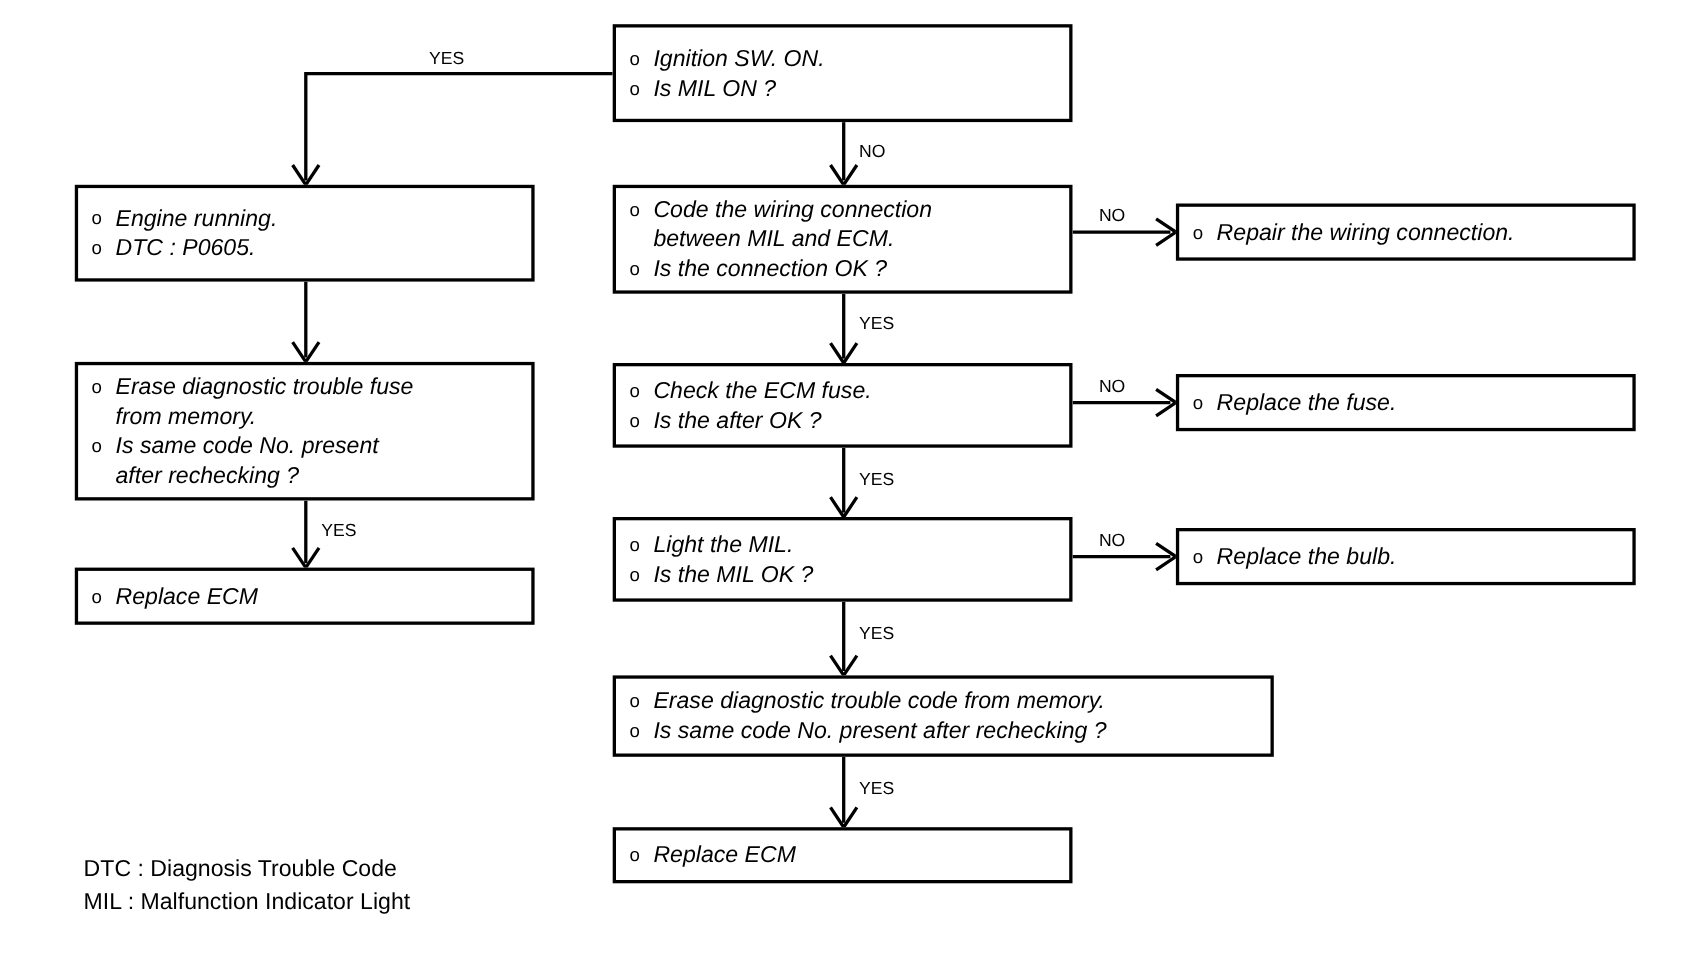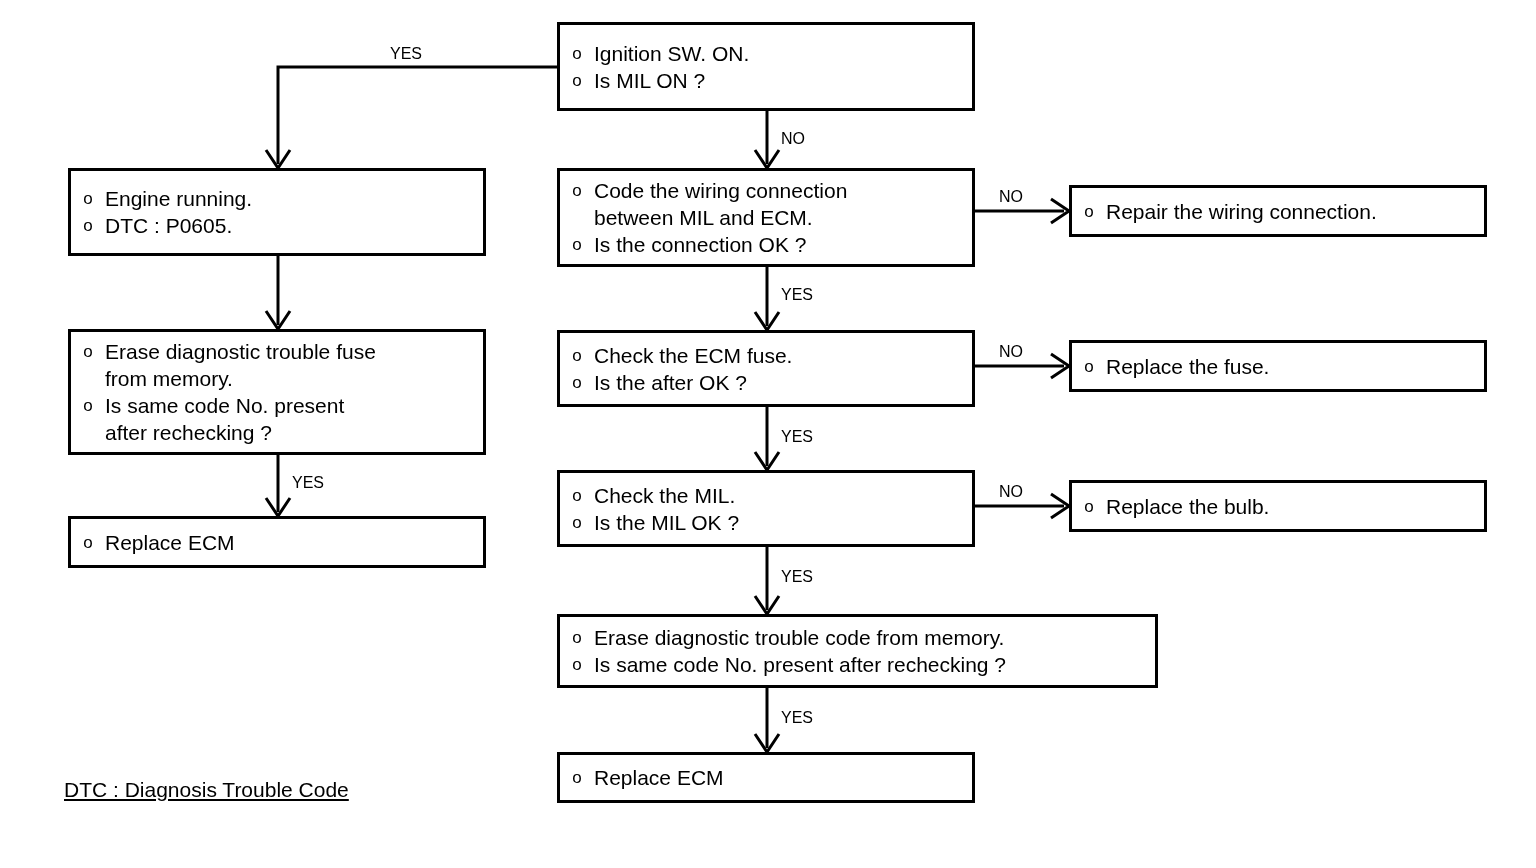--- a/index.html
+++ b/index.html
@@ -36,20 +36,21 @@
   .bullet {
     width: 34px;
     flex: 0 0 34px;
     text-align: center;
     font-size: 17px;
     line-height: 27px;
   }
   .ltext {
     flex: 1 1 auto;
     padding-right: 8px;
+    font-style: italic;
   }
   .edge-label {
     position: absolute;
     font-size: 16px;
     line-height: 21px;
     white-space: nowrap;
   }
   .legend {
     position: absolute;
     font-size: 21px;
@@ -172,21 +173,21 @@
     </div>
     <div class="line">
       <span class="bullet">o</span>
       <span class="ltext">Is the after OK ?</span>
     </div>
   </div>
 
   <div class="node" style="left:557px; top:470px; width:418px; height:77px;">
     <div class="line">
       <span class="bullet">o</span>
-      <span class="ltext">Check the MIL.</span>
+      <span class="ltext">Light the MIL.</span>
     </div>
     <div class="line">
       <span class="bullet">o</span>
       <span class="ltext">Is the MIL OK ?</span>
     </div>
   </div>
 
   <div class="node" style="left:557px; top:614px; width:601px; height:74px;">
     <div class="line">
       <span class="bullet">o</span>
@@ -239,17 +240,18 @@
   <div class="edge-label" style="left:781px; top:426px;">YES</div>
 
   <div class="edge-label" style="left:999px; top:481px;">NO</div>
 
   <div class="edge-label" style="left:781px; top:566px;">YES</div>
 
   <div class="edge-label" style="left:781px; top:707px;">YES</div>
 
   <div class="edge-label" style="left:292px; top:472px;">YES</div>
 
-  <div class="legend" style="left:64px; top:775px;text-decoration:underline;">
+  <div class="legend" style="left:76px; top:775px;">
     <div>DTC : Diagnosis Trouble Code</div>
+    <div>MIL : Malfunction Indicator Light</div>
   </div>
 
 </div>
 
 </body></html>

